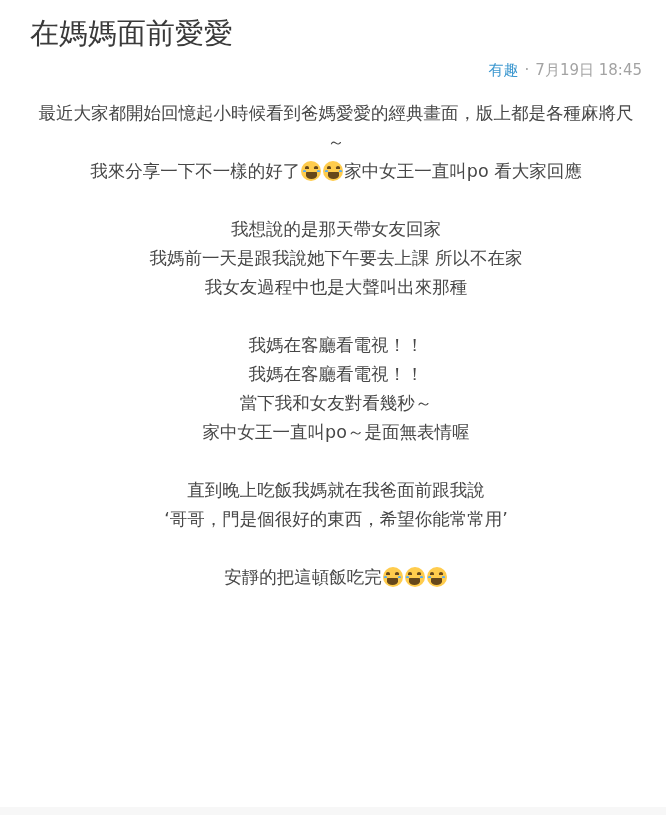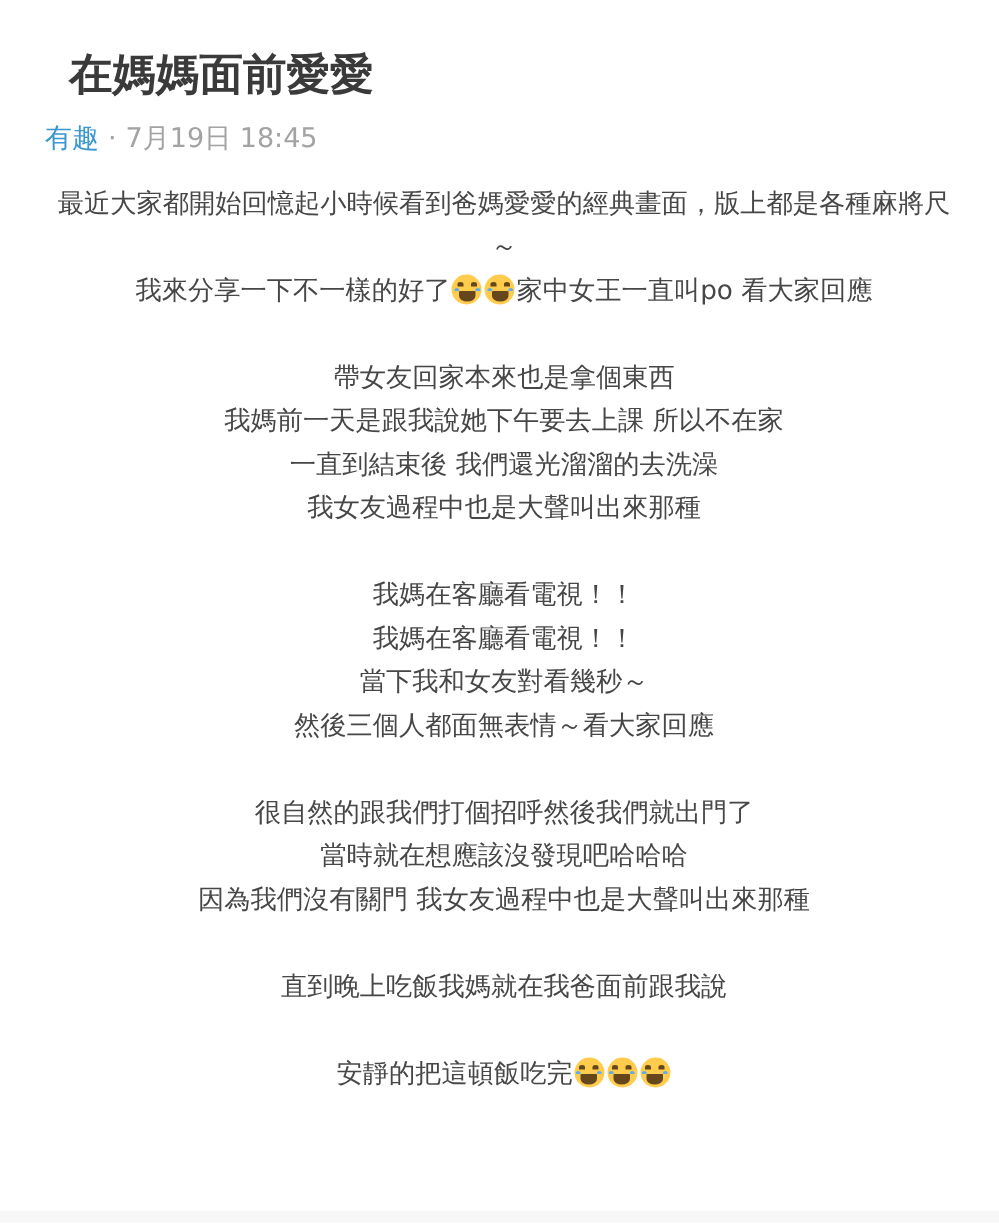--- a/index.html
+++ b/index.html
@@ -4,24 +4,24 @@
 <style>
   html,body{margin:0;padding:0;}
   body{
     width:666px;height:815px;overflow:hidden;
     background:#ffffff;
     font-family:"DejaVu Sans","Liberation Sans",sans-serif;
     -webkit-font-smoothing:antialiased;
   }
   .page{padding:15px 24px 0 30px;position:relative;}
   .post-title{
-    font-size:29px;font-weight:700;color:#3a3a3a;
-    margin:16px;line-height:36px;
+    font-size:29px;font-weight:400;color:#3a3a3a;
+    margin:0;line-height:36px;
   }
-  .meta{margin-top:9px;font-size:18px;color:#a3a3a3;line-height:20px;}
+  .meta{margin-top:9px;font-size:15px;color:#a3a3a3;line-height:20px;text-align:right;}
   .forum-link{cursor:pointer;}
   .meta-sep{margin:0 6px;}
   .post-body{
     margin-top:19px;font-size:17.5px;line-height:29px;color:#474747;
   }
   .para + .para{margin-top:29px;}
   .line{white-space:pre-wrap;text-align:center;}
   
   .emoji{
     position:relative;display:inline-block;
@@ -54,38 +54,33 @@
   <div class="meta">
     <span class="forum-link" style="color: rgb(59, 151, 207);">有趣</span><span class="meta-sep">·</span><span class="timestamp">7月19日 18:45</span>
   </div>
 
   <div class="post-body" id="post-body">
       <div class="para">
         <div class="line"><span>最近大家都開始回憶起小時候看到爸媽愛愛的經典畫面，版上都是各種麻將尺～</span></div>
         <div class="line"><span>我來分享一下不一樣的好了</span><span class="emoji"></span><span class="emoji"></span><span>家中女王一直叫po 看大家回應</span></div>
       </div>
       <div class="para">
-        <div class="line"><span>帶女友回家本來也是拿個東西</span></div>
+        <div class="line"><span>我想說的是那天帶女友回家</span></div>
         <div class="line"><span>我媽前一天是跟我說她下午要去上課 所以不在家</span></div>
-        <div class="line"><span>一直到結束後 我們還光溜溜的去洗澡</span></div>
         <div class="line"><span>我女友過程中也是大聲叫出來那種</span></div>
       </div>
       <div class="para">
         <div class="line"><span>我媽在客廳看電視！！</span></div>
         <div class="line"><span>我媽在客廳看電視！！</span></div>
         <div class="line"><span>當下我和女友對看幾秒～</span></div>
-        <div class="line"><span>然後三個人都面無表情～看大家回應</span></div>
-      </div>
-      <div class="para">
-        <div class="line"><span>很自然的跟我們打個招呼然後我們就出門了</span></div>
-        <div class="line"><span>當時就在想應該沒發現吧哈哈哈</span></div>
-        <div class="line"><span>因為我們沒有關門 我女友過程中也是大聲叫出來那種</span></div>
+        <div class="line"><span>家中女王一直叫po～是面無表情喔</span></div>
       </div>
       <div class="para">
         <div class="line"><span>直到晚上吃飯我媽就在我爸面前跟我說</span></div>
+        <div class="line"><span>‘哥哥，門是個很好的東西，希望你能常常用’</span></div>
       </div>
       <div class="para">
         <div class="line"><span>安靜的把這頓飯吃完</span><span class="emoji"></span><span class="emoji"></span><span class="emoji"></span></div>
       </div>
     </div>
 </div>
 
 <div class="bottom-edge"></div>
 
 </body></html>

